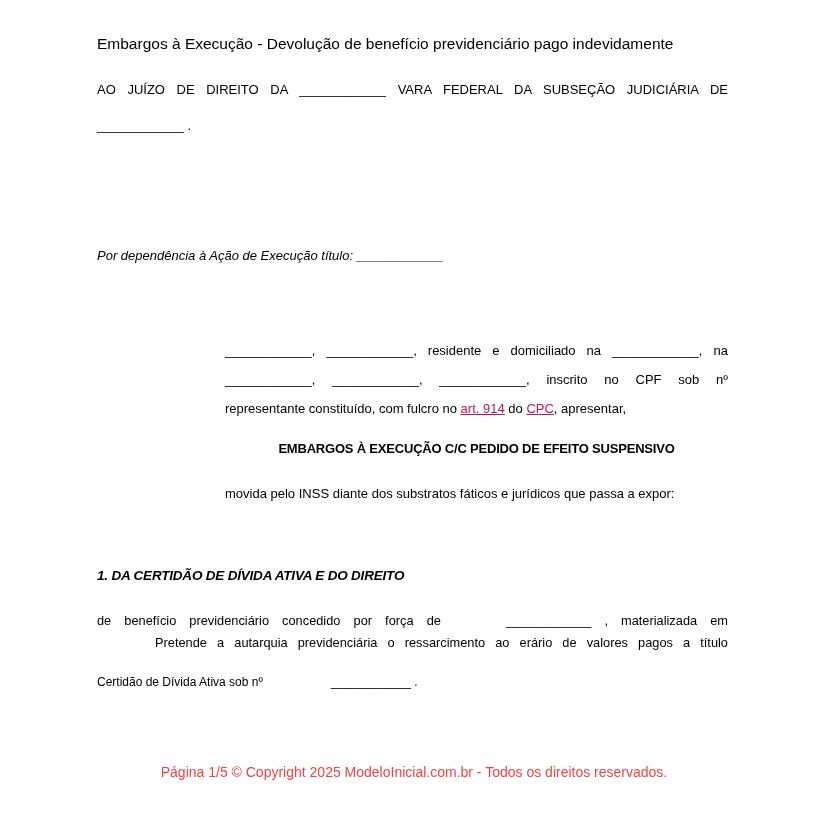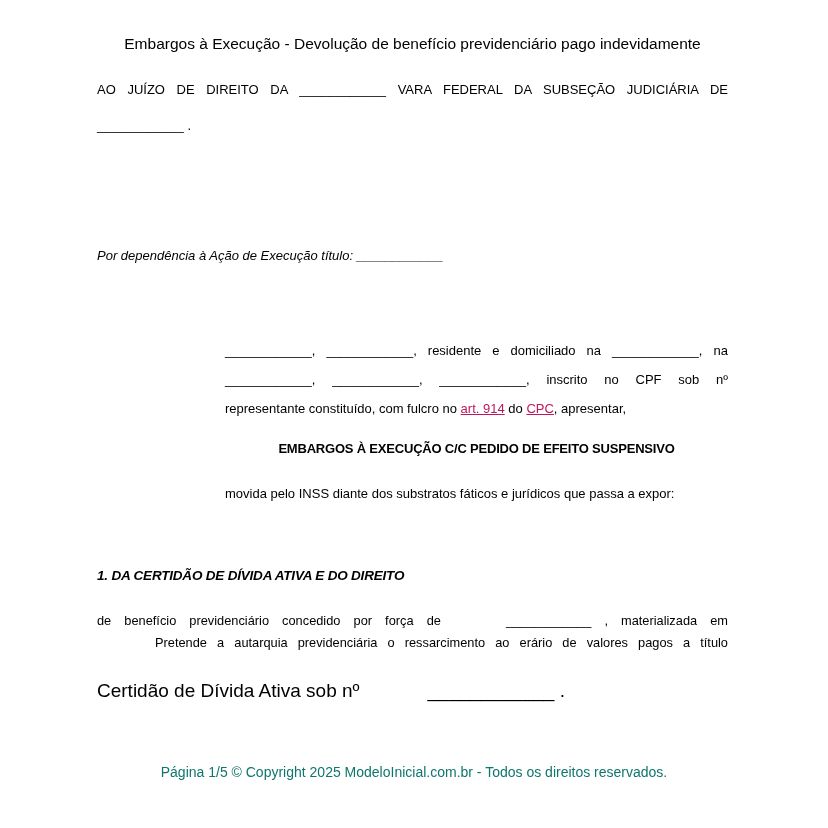--- a/index.html
+++ b/index.html
@@ -13,21 +13,21 @@
     height: 828px;
     background: #ffffff;
     box-sizing: border-box;
     padding: 34px 100px 0 97px;
     font-family: "Liberation Sans", sans-serif;
     font-size: 13px;
     color: #000000;
     overflow: hidden;
   }
   .doc-title {
-    text-align: center;
+    text-align: left;
     font-size: 15.5px;
     line-height: 20px;
     white-space: nowrap;
   }
   .addressee { margin-top: 18px; }
   .addressee .line { line-height: 36px; }
   .jline {
     text-align: justify;
     text-align-last: justify;
   }
@@ -63,41 +63,41 @@
     font-size: 13.5px;
     letter-spacing: -0.2px;
     line-height: 20px;
     white-space: nowrap;
     font-style: italic;
   }
   .pretende { margin-top: 24px; }
   .pretende .line { line-height: 22px; font-size: 12.8px; }
   .pretende .line-first { padding-left: 58px; }
   .cda-line {
-    margin-top: 27px;
+    margin-top: 18px;
     line-height: 20px;
-    font-size: 19px;
+    font-size: 12px;
   }
   .spacer-b { display: inline-block; width: 65px; }
   .spacer-c { display: inline-block; width: 68px; }
   .doc-link {
     color: #be185d;
     text-decoration: underline;
     cursor: pointer;
   }
   .blank { letter-spacing: 0; }
   .footer {
     position: absolute;
     left: 0;
     right: 0;
     top: 762px;
     text-align: center;
     font-size: 14px;
     line-height: 20px;
-    color: #0f766e;
+    color: #ef4444;
     white-space: nowrap;
   }
 </style>
 </head>
 <body>
 
 <div class="page">
 
   <div class="doc-title">Embargos à Execução - Devolução de benefício previdenciário pago indevidamente</div>
 

